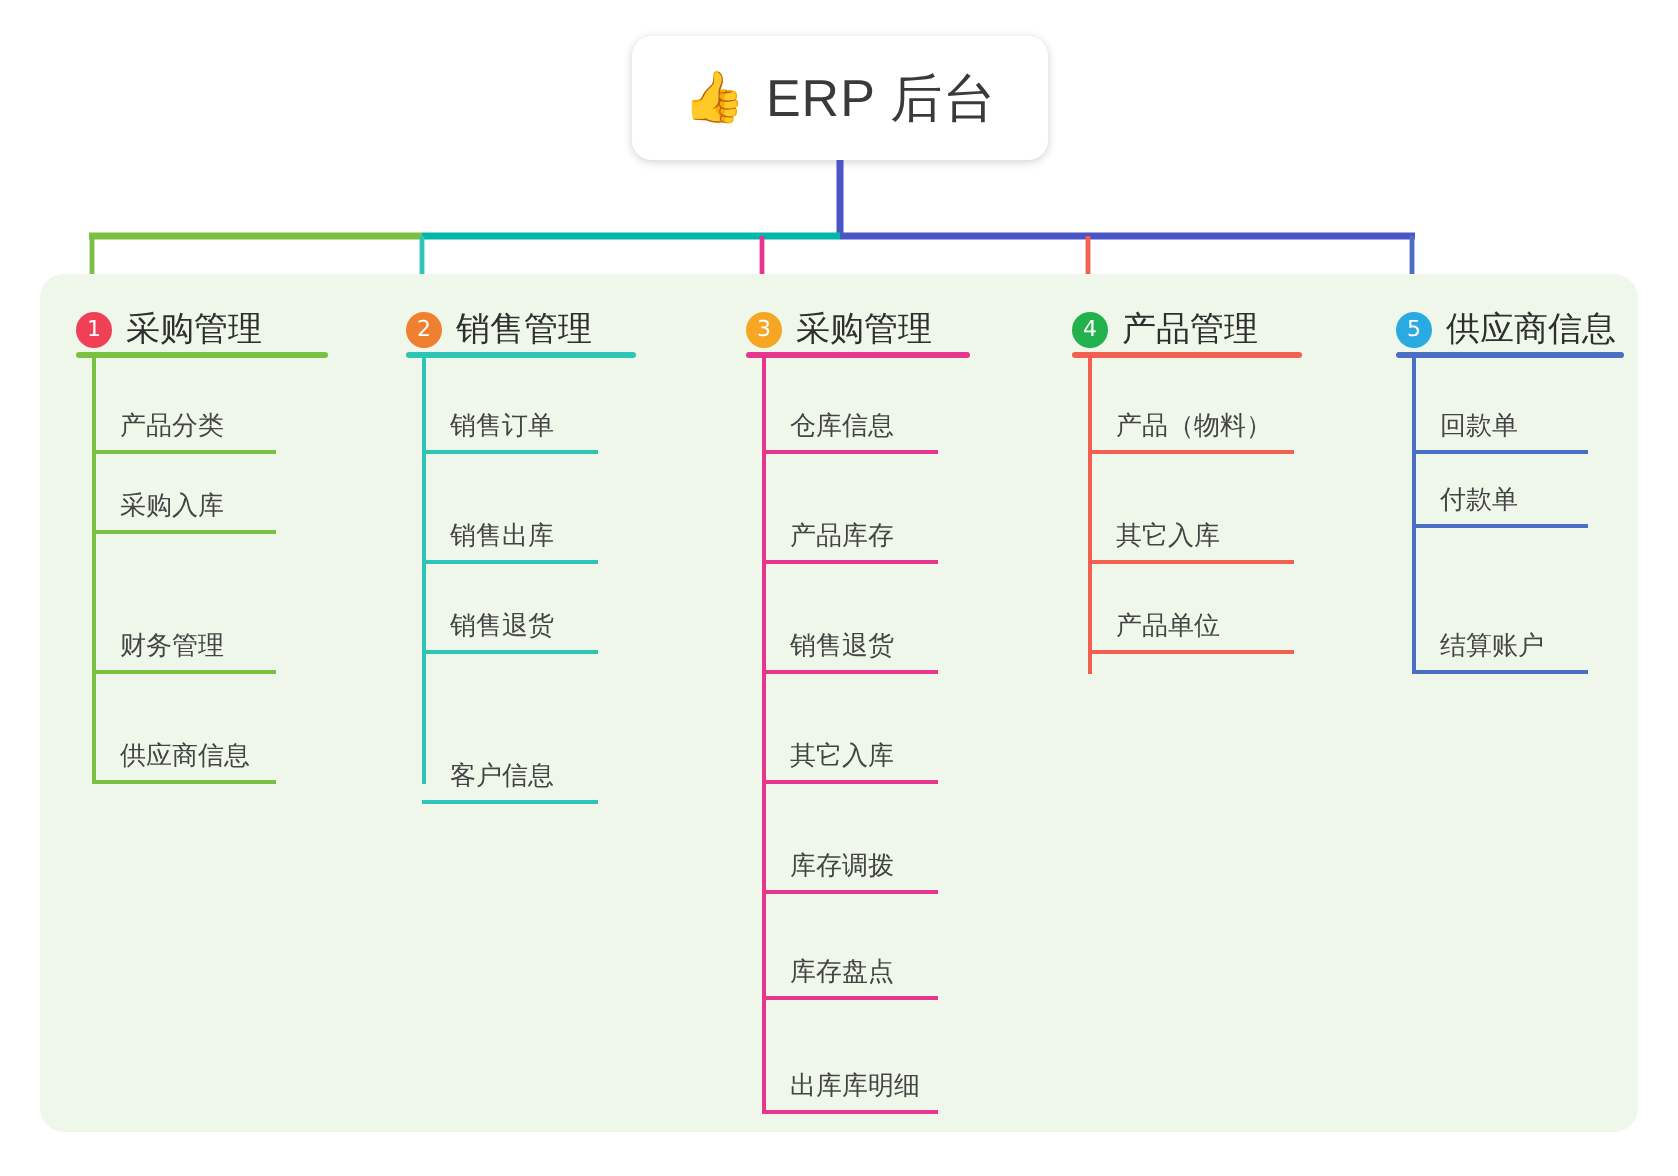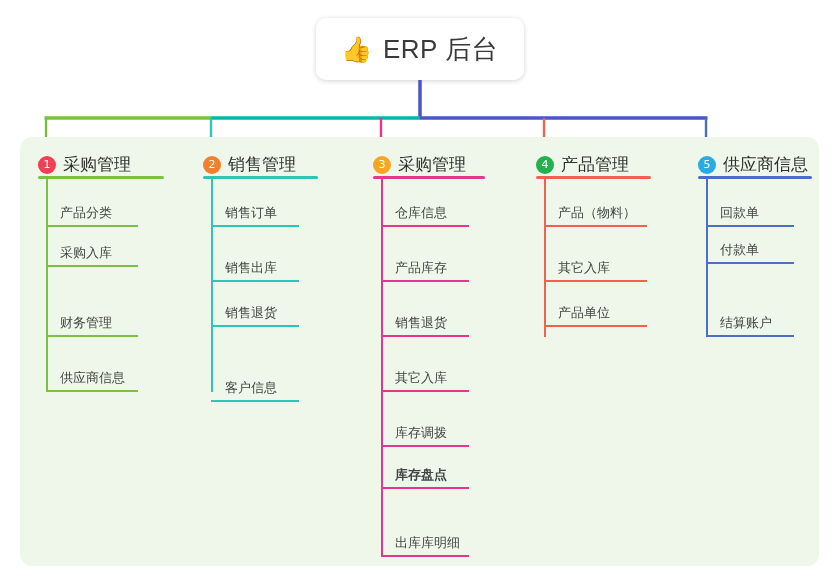--- a/index.html
+++ b/index.html
@@ -144,21 +144,21 @@
             <div class="item-rule" style="width: 88px; background: rgb(232, 54, 143);"></div>
           </div>
           <div class="item" style="top: 229px; height: 26px; width: 108px;">
             <span class="item-label">其它入库</span>
             <div class="item-rule" style="width: 88px; background: rgb(232, 54, 143);"></div>
           </div>
           <div class="item" style="top: 284px; height: 26px; width: 108px;">
             <span class="item-label">库存调拨</span>
             <div class="item-rule" style="width: 88px; background: rgb(232, 54, 143);"></div>
           </div>
-          <div class="item" style="top: 326px; height: 26px; width: 108px; font-weight: bold;">
+          <div class="item" style="top: 337px; height: 26px; width: 108px;">
             <span class="item-label">库存盘点</span>
             <div class="item-rule" style="width: 88px; background: rgb(232, 54, 143);"></div>
           </div>
           <div class="item" style="top: 394px; height: 26px; width: 108px;">
             <span class="item-label">出库库明细</span>
             <div class="item-rule" style="width: 88px; background: rgb(232, 54, 143);"></div>
           </div>
         </div>
         <div class="col" style="left: 516px;">
           <div class="col-head" style="top: 16px;">

